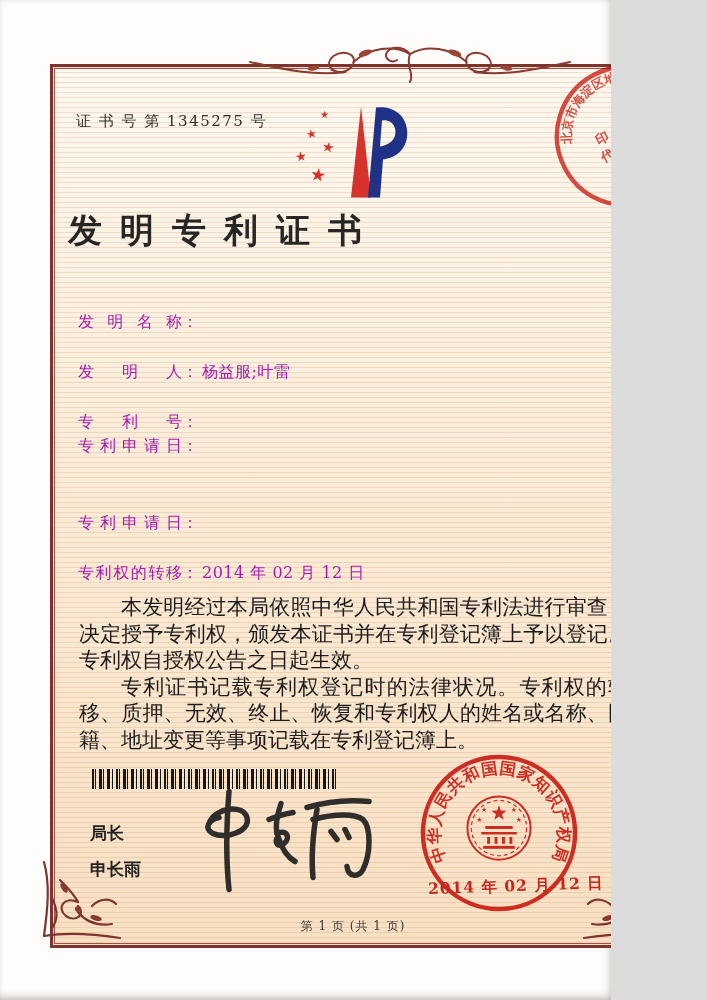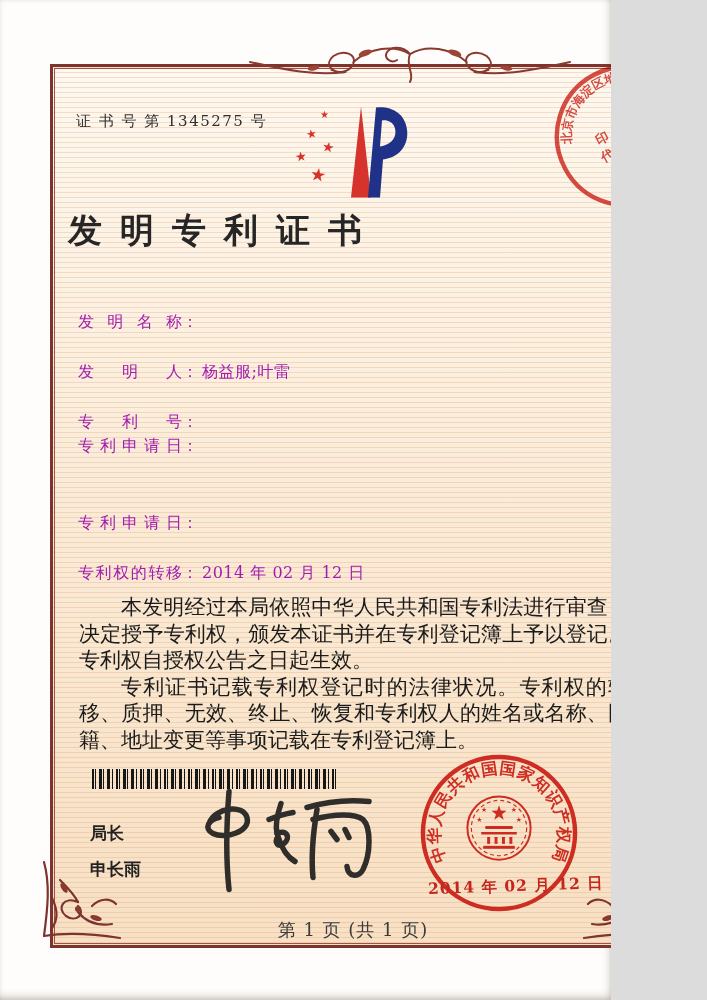--- a/index.html
+++ b/index.html
@@ -30,21 +30,21 @@
       #161616 15px 18px, transparent 18px 20px,
       #161616 20px 21px, transparent 21px 24px);}
   .director{position:absolute;left:90px;font-family:Liberation Sans, sans-serif;
             font-weight:700;font-size:17px;color:#222;}
   .sig{position:absolute;left:185px;top:780px;width:210px;height:118px;}
   .seal{position:absolute;left:418px;top:752px;width:162px;height:162px;mix-blend-mode:multiply;}
   .seal-date{position:absolute;left:428px;top:876px;font-size:15.5px;font-weight:700;color:#c4271f;
              letter-spacing:1px;transform:rotate(-2deg);font-family:"DejaVu Serif",serif;}
   .tax-stamp{position:absolute;left:552px;top:62px;width:148px;height:148px;transform:rotate(-28deg);
              mix-blend-mode:multiply;opacity:.95;}
-  .footer{position:absolute;left:50px;width:606px;top:918px;text-align:center;font-size:18px;color:#3a3a3a;letter-spacing:1px;}
+  .footer{position:absolute;left:50px;width:606px;top:918px;text-align:center;font-size:12px;color:#3a3a3a;letter-spacing:1px;}
   .logo{position:absolute;left:294px;top:104px;width:116px;height:96px;}
   .logo .star{position:absolute;color:#d5332c;line-height:1;font-family:"DejaVu Sans",sans-serif;}
   .logo svg{position:absolute;left:36px;top:0;}
   .flourish-top{position:absolute;left:246px;top:38px;width:328px;height:48px;}
   .corner{position:absolute;width:92px;height:92px;}
   .corner.bl{left:34px;top:854px;}
   .corner.br{left:578px;top:854px;transform:scaleX(-1);}
   .seal-text{font-family:"DejaVu Sans","Liberation Sans",sans-serif;font-weight:700;}
 </style>
 </head>

